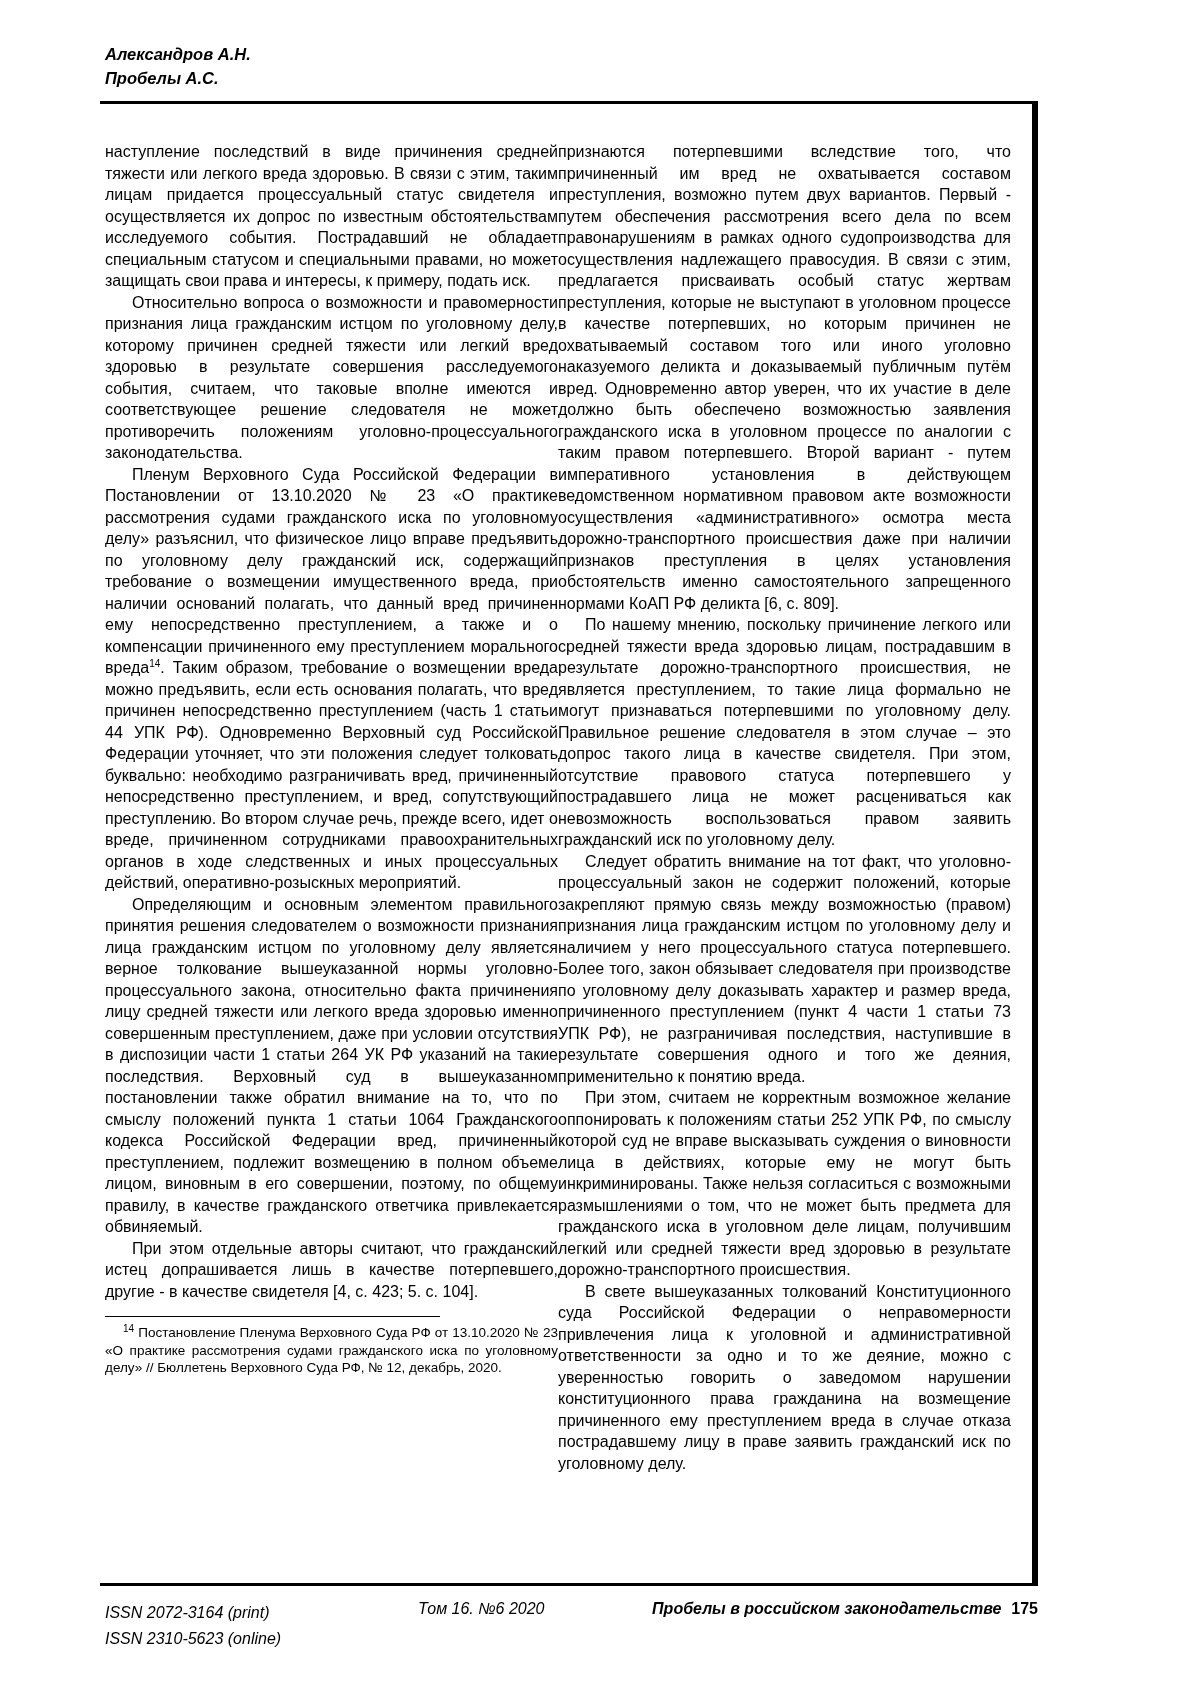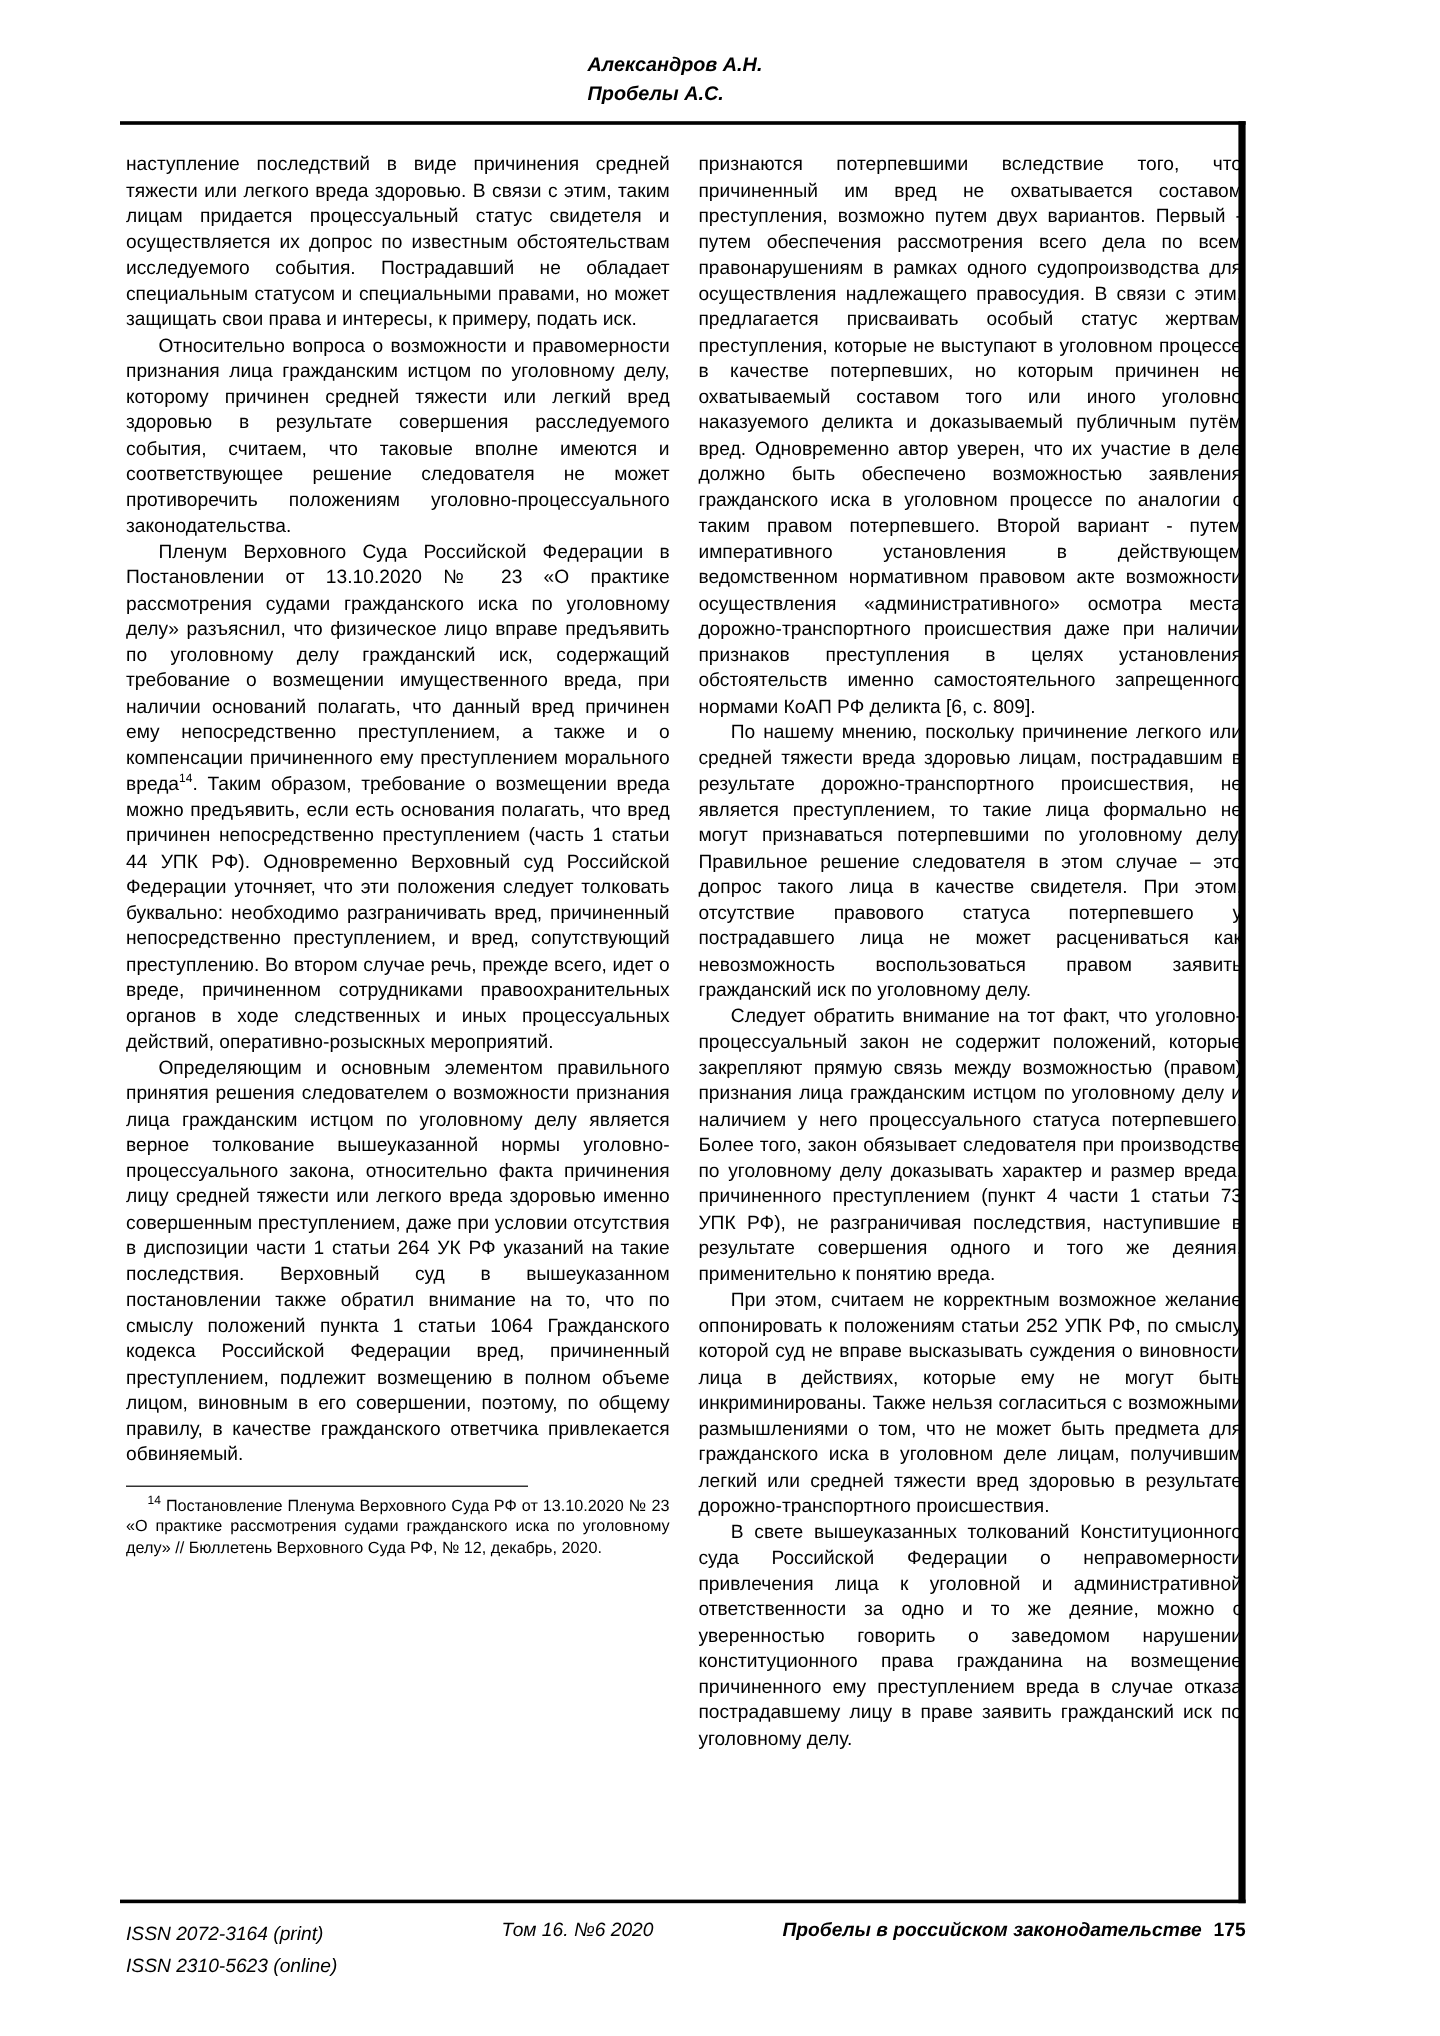--- a/index.html
+++ b/index.html
@@ -7,33 +7,33 @@
     position:relative;
     width:1200px;height:1697px;
     background:#ffffff;
     font-family:"Liberation Sans", sans-serif;
     color:#000;
     overflow:hidden;
   }
   
   .hdr{
     position:absolute;top:42px;left:105px;width:933px;
-    display:flex;align-items:center;
+    display:flex;align-items:flex-start;
     font-weight:bold;font-style:italic;
     font-size:16.5px;line-height:24px;flex-direction:column;
   }
   .hdr-authors{white-space:nowrap;margin-right:18px;}
   .hdr-title{flex:1;text-align:right;}
   .rule-top{position:absolute;left:100px;top:101px;width:938px;height:3px;background:#000;}
   .rule-bottom{position:absolute;left:100px;top:1583px;width:938px;height:3px;background:#000;}
   .rule-right{position:absolute;left:1032px;top:101px;width:6px;height:1485px;background:#000;}
   
   .content{
-    position:absolute;top:127px;left:105px;width:930px;
-    display:flex;gap:24px;
+    position:absolute;top:141px;left:105px;width:930px;
+    display:flex;
   }
   .col{
     width:453px;
     font-size:16px;line-height:21.5px;
     text-align:justify;
   }
   .para{margin:0;text-indent:27px;}
   .para.no-indent{text-indent:0;}
   sup{font-size:10px;line-height:0;vertical-align:super;}
   
@@ -67,20 +67,21 @@
   <div class="rule-right"></div>
   <div class="rule-bottom"></div>
 
   <div class="content">
     <div class="col">
       <div>
           <p class="para no-indent">наступление последствий в виде причинения средней тяжести или легкого вреда здоровью. В связи с этим, таким лицам придается процессуальный статус свидетеля и осуществляется их допрос по известным обстоятельствам исследуемого события.  Пострадавший не обладает специальным статусом и специальными правами, но может защищать свои права и интересы, к примеру, подать иск.</p>
           <p class="para">Относительно вопроса о возможности и правомерности признания лица гражданским истцом по уголовному делу, которому причинен средней тяжести или легкий вред здоровью в результате совершения расследуемого события, считаем, что таковые вполне имеются и соответствующее решение следователя не может противоречить положениям уголовно-процессуального законодательства.</p>
           <p class="para">Пленум Верховного Суда Российской Федерации в Постановлении от 13.10.2020 № 23 «О практике рассмотрения судами гражданского иска по уголовному делу» разъяснил, что физическое лицо вправе предъявить по уголовному делу гражданский иск, содержащий требование о возмещении имущественного вреда, при наличии оснований полагать, что данный вред причинен ему непосредственно преступлением, а также и о компенсации причиненного ему преступлением морального вреда<sup>14</sup>. Таким образом, требование о возмещении вреда можно предъявить, если есть основания полагать, что вред причинен непосредственно преступлением (часть 1 статьи 44 УПК РФ). Одновременно Верховный суд Российской Федерации уточняет, что эти положения следует толковать буквально: необходимо разграничивать вред, причиненный непосредственно преступлением, и вред, сопутствующий преступлению. Во втором случае речь, прежде всего, идет о вреде, причиненном сотрудниками правоохранительных органов в ходе следственных и иных процессуальных действий, оперативно-розыскных мероприятий.</p>
           <p class="para">Определяющим и основным элементом правильного принятия решения следователем о возможности признания лица гражданским истцом по уголовному делу является верное толкование вышеуказанной нормы уголовно-процессуального закона, относительно факта причинения лицу средней тяжести или легкого вреда здоровью именно совершенным преступлением, даже при условии отсутствия в диспозиции части 1 статьи 264 УК РФ указаний на такие последствия. Верховный суд в вышеуказанном постановлении также обратил внимание на то, что по смыслу положений пункта 1 статьи 1064 Гражданского кодекса Российской Федерации вред, причиненный преступлением, подлежит возмещению в полном объеме лицом, виновным в его совершении, поэтому, по общему правилу, в качестве гражданского ответчика привлекается обвиняемый.</p>
+          <p class="para">При этом отдельные авторы считают, что гражданский истец допрашивается лишь в качестве потерпевшего, другие - в качестве свидетеля [4, с. 423; 5. с. 104].</p>
         </div>
       <div class="footnote-rule"></div>
       <p class="footnote"><sup>14</sup> Постановление Пленума Верховного Суда РФ от 13.10.2020 № 23 «О практике рассмотрения судами гражданского иска по уголовному делу» // Бюллетень Верховного Суда РФ, № 12, декабрь, 2020.</p>
     </div>
     <div class="col">
       <div>
           <p class="para no-indent">признаются потерпевшими вследствие того, что причиненный им вред не охватывается составом преступления, возможно путем двух вариантов.  Первый - путем обеспечения рассмотрения всего дела по всем правонарушениям в рамках одного судопроизводства для осуществления надлежащего правосудия. В связи с этим, предлагается присваивать особый статус жертвам преступления, которые не выступают в уголовном процессе в качестве потерпевших, но которым причинен не охватываемый составом того или иного уголовно наказуемого деликта и доказываемый публичным путём вред. Одновременно автор уверен, что их участие в деле должно быть обеспечено возможностью заявления гражданского иска в уголовном процессе по аналогии с таким правом потерпевшего. Второй вариант - путем императивного установления в действующем ведомственном нормативном правовом акте возможности осуществления «административного» осмотра места дорожно-транспортного происшествия даже при наличии признаков преступления в целях установления обстоятельств именно самостоятельного запрещенного нормами КоАП РФ деликта [6, с. 809].</p>
           <p class="para">По нашему мнению, поскольку причинение легкого или средней тяжести вреда здоровью лицам, пострадавшим в результате дорожно-транспортного происшествия, не является преступлением, то такие лица формально не могут признаваться потерпевшими по уголовному делу. Правильное решение следователя в этом случае – это допрос такого лица в качестве свидетеля. При этом, отсутствие правового статуса потерпевшего у пострадавшего лица не может расцениваться как невозможность воспользоваться правом заявить гражданский иск по уголовному делу.</p>
           <p class="para">Следует обратить внимание на тот факт, что уголовно-процессуальный закон не содержит положений, которые закрепляют прямую связь между возможностью (правом) признания лица гражданским истцом по уголовному делу и наличием у него процессуального статуса потерпевшего. Более того, закон обязывает следователя при производстве по уголовному делу доказывать характер и размер вреда, причиненного преступлением (пункт 4 части 1 статьи 73 УПК РФ), не разграничивая последствия, наступившие в результате совершения одного и того же деяния, применительно к понятию вреда.</p>
           <p class="para">При этом, считаем не корректным возможное желание оппонировать к положениям статьи 252 УПК РФ, по смыслу которой суд не вправе высказывать суждения о виновности лица в действиях, которые ему не могут быть инкриминированы. Также нельзя согласиться с возможными размышлениями о том, что не может быть предмета для гражданского иска в уголовном деле лицам, получившим легкий или средней тяжести вред здоровью в результате дорожно-транспортного происшествия.</p>

